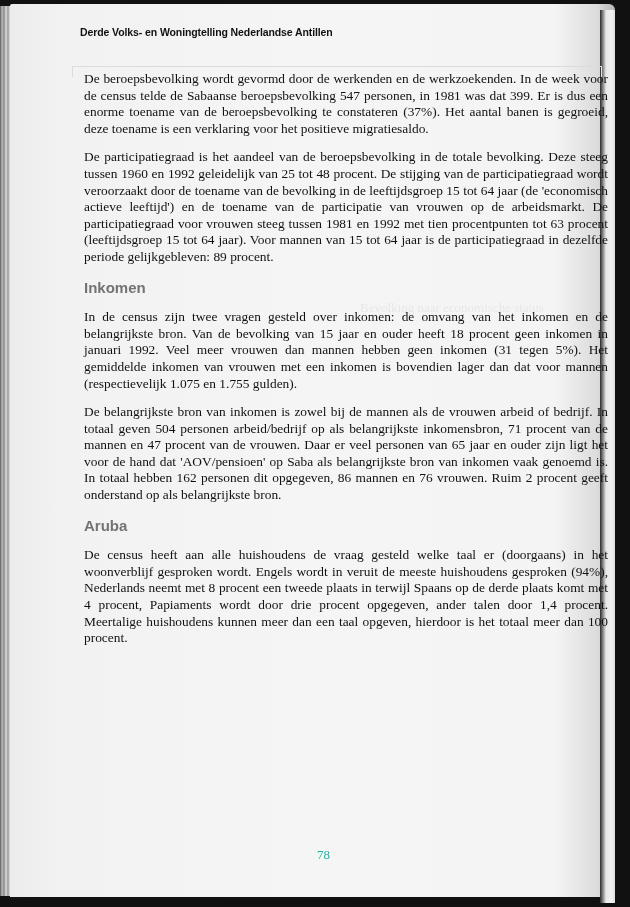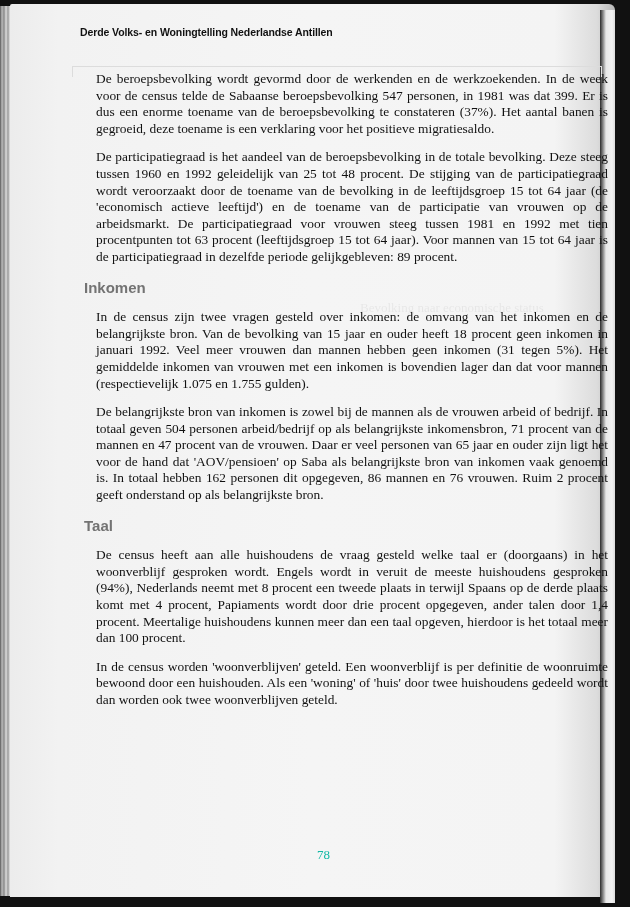--- a/index.html
+++ b/index.html
@@ -59,21 +59,21 @@
       position: absolute;
       left: 84px;
       top: 71px;
       width: 524px;
       font-family: "Liberation Serif", serif;
       font-size: 13.4px;
       line-height: 16.6px;
       color: #111;
     }
     .content p {
-      margin: 0 0 12px 12px;
+      margin: 0 0 12px 0;
       text-align: justify;
     }
     .content h2 {
       font-family: "Liberation Sans", sans-serif;
       font-weight: bold;
       font-size: 15px;
       margin: 14px 0 13px 0;
       color: #737373;
     }
     .page-number {
@@ -107,20 +107,19 @@
   <div class="frame"></div>
 
   <div class="content">
     <p>De beroepsbevolking wordt gevormd door de werkenden en de werkzoekenden. In de week voor de census telde de Sabaanse beroepsbevolking 547 personen, in 1981 was dat 399. Er is dus een enorme toename van de beroepsbevolking te constateren (37%). Het aantal banen is gegroeid, deze toename is een verklaring voor het positieve migratiesaldo.</p>
     <p>De participatiegraad is het aandeel van de beroepsbevolking in de totale bevolking. Deze steeg tussen 1960 en 1992 geleidelijk van 25 tot 48 procent. De stijging van de participatiegraad wordt veroorzaakt door de toename van de bevolking in de leeftijdsgroep 15 tot 64 jaar (de 'economisch actieve leeftijd') en de toename van de participatie van vrouwen op de arbeidsmarkt. De participatiegraad voor vrouwen steeg tussen 1981 en 1992 met tien procentpunten tot 63 procent (leeftijdsgroep 15 tot 64 jaar). Voor mannen van 15 tot 64 jaar is de participatiegraad in dezelfde periode gelijkgebleven: 89 procent.</p>
 
     <h2>Inkomen</h2>
     <p>In de census zijn twee vragen gesteld over inkomen: de omvang van het inkomen en de belangrijkste bron. Van de bevolking van 15 jaar en ouder heeft 18 procent geen inkomen in januari 1992. Veel meer vrouwen dan mannen hebben geen inkomen (31 tegen 5%). Het gemiddelde inkomen van vrouwen met een inkomen is bovendien lager dan dat voor mannen (respectievelijk 1.075 en 1.755 gulden).</p>
     <p>De belangrijkste bron van inkomen is zowel bij de mannen als de vrouwen arbeid of bedrijf. In totaal geven 504 personen arbeid/bedrijf op als belangrijkste inkomensbron, 71 procent van de mannen en 47 procent van de vrouwen. Daar er veel personen van 65 jaar en ouder zijn ligt het voor de hand dat 'AOV/pensioen' op Saba als belangrijkste bron van inkomen vaak genoemd is. In totaal hebben 162 personen dit opgegeven, 86 mannen en 76 vrouwen. Ruim 2 procent geeft onderstand op als belangrijkste bron.</p>
 
-    <h2>Taal</h2>
+    <h2>Aruba</h2>
     <p>De census heeft aan alle huishoudens de vraag gesteld welke taal er (doorgaans) in het woonverblijf gesproken wordt. Engels wordt in veruit de meeste huishoudens gesproken (94%), Nederlands neemt met 8 procent een tweede plaats in terwijl Spaans op de derde plaats komt met 4 procent, Papiaments wordt door drie procent opgegeven, ander talen door 1,4 procent. Meertalige huishoudens kunnen meer dan een taal opgeven, hierdoor is het totaal meer dan 100 procent.</p>
 
-    <p>In de census worden 'woonverblijven' geteld. Een woonverblijf is per definitie de woonruimte bewoond door een huishouden. Als een 'woning' of 'huis' door twee huishoudens gedeeld wordt dan worden ook twee woonverblijven geteld.</p>
   </div>
 
   <div class="page-number">78</div>
 </div>
 
 </body></html>

